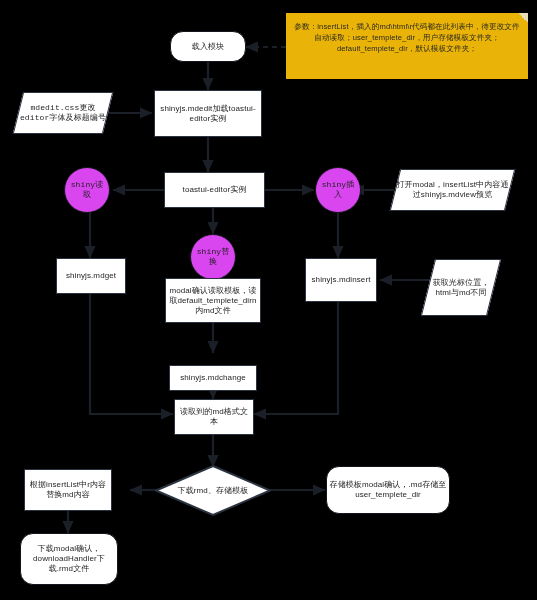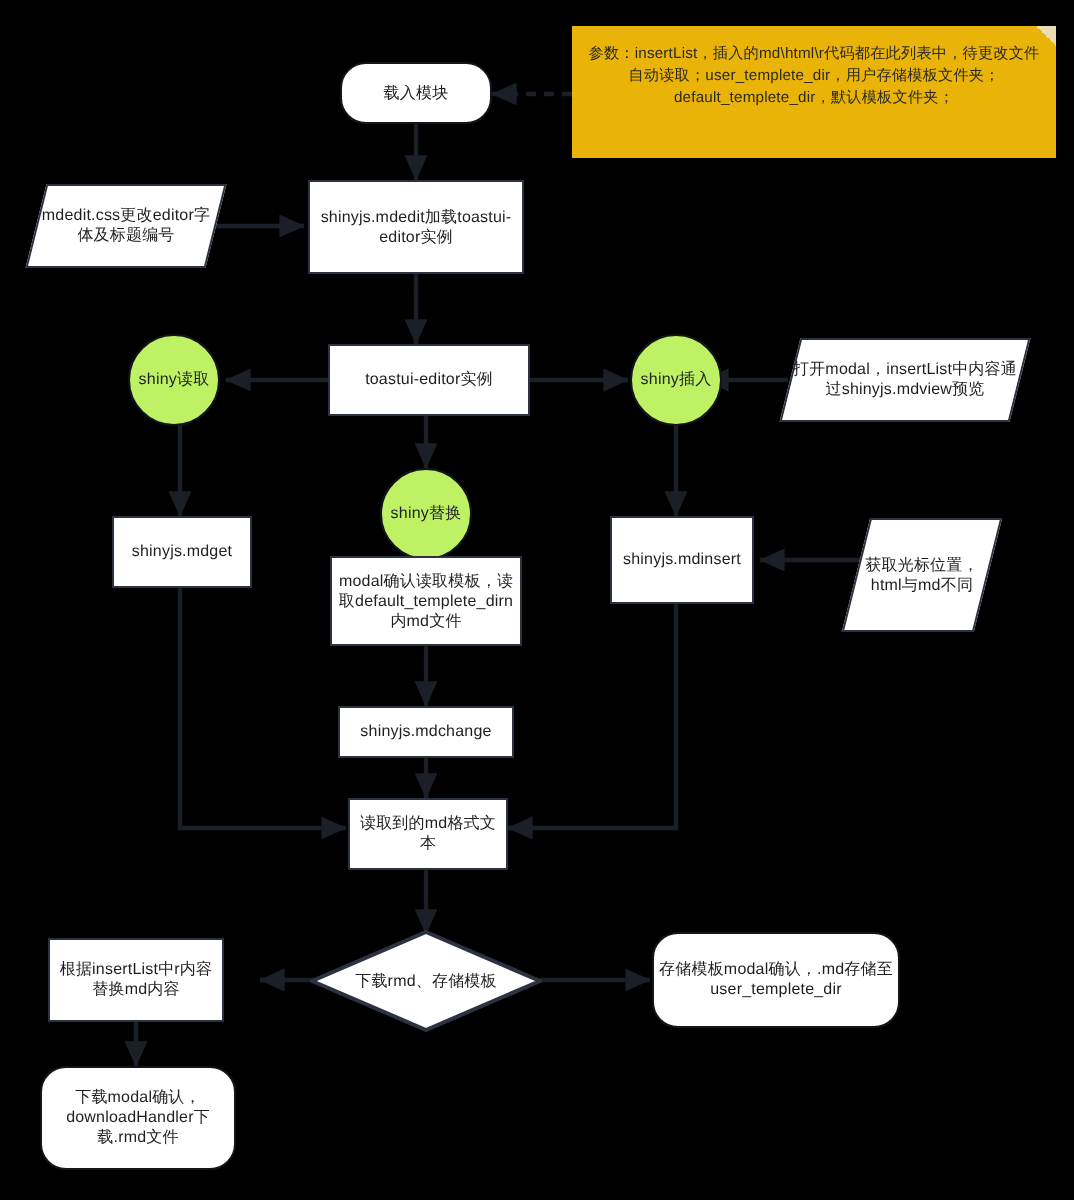--- a/index.html
+++ b/index.html
@@ -19,21 +19,21 @@
     color:#1f1f1f;
     font-size:8px;
     line-height:10px;
     letter-spacing:.1px;
     padding:2px;
     z-index:2;
   }
   .rect{background:#ffffff;border:1.3px solid #2b3240;}
   .rect-pink{background:#ffffff;border:1.3px solid #2b3240;}
   .round{background:#ffffff;border:1.6px solid #12151b;border-radius:13px;}
-  .circle{background:#bef264;border:1.6px solid #12151b;border-radius:50%;}
+  .circle{background:#d946ef;border:1.6px solid #12151b;border-radius:50%;font-family:Liberation Mono, monospace;}
   .note{
     background:#eab308;border:none;
     text-align:center;color:#2a2a22;
     font-size:7.6px;line-height:11px;
     padding:8px 6px 6px 6px;
     align-items:flex-start;
   }
   .note .fold{
     position:absolute;right:0;top:0;width:10px;height:10px;
     background:linear-gradient(225deg,#e8ddb4 50%,transparent 50%);
@@ -114,21 +114,21 @@
 
   <div class="node note" style="left:286px;top:13px;width:242px;height:66px;">
     <div class="fold"></div>
     <div class="label">参数：insertList，插入的md\html\r代码都在此列表中，待更改文件自动读取；user_templete_dir，用户存储模板文件夹；default_templete_dir，默认模板文件夹；</div>
   </div>
 
   <div class="node round" style="left:170px;top:31px;width:76px;height:31px;">
     <div class="label">载入模块</div>
   </div>
 
-  <div class="node para" style="left:18px;top:92px;width:90px;height:42px;">
+  <div class="node para" style="left:18px;top:92px;width:90px;height:42px;font-family:Liberation Mono, monospace;">
     <div class="skew"></div>
     <div class="label">mdedit.css更改editor字体及标题编号</div>
   </div>
 
   <div class="node rect" style="left:154px;top:90px;width:108px;height:47px;">
     <div class="label">shinyjs.mdedit加载toastui-editor实例</div>
   </div>
 
   <div class="node rect-pink" style="left:164px;top:172px;width:101px;height:36px;">
     <div class="label">toastui-editor实例</div>
@@ -161,21 +161,21 @@
 
   <div class="node rect" style="left:305px;top:258px;width:72px;height:44px;">
     <div class="label">shinyjs.mdinsert</div>
   </div>
 
   <div class="node para" style="left:428px;top:259px;width:66px;height:57px;">
     <div class="skew"></div>
     <div class="label">获取光标位置，html与md不同</div>
   </div>
 
-  <div class="node rect" style="left:169px;top:353px;width:88px;height:26px;">
+  <div class="node rect" style="left:169px;top:365px;width:88px;height:26px;">
     <div class="label">shinyjs.mdchange</div>
   </div>
 
   <div class="node rect" style="left:174px;top:399px;width:80px;height:36px;">
     <div class="label">读取到的md格式文本</div>
   </div>
 
   <div class="node diamond" style="left:155px;top:465px;width:116px;height:51px;">
     <svg class="dshape" viewBox="0 0 116 51" preserveAspectRatio="none">
       <polygon points="58,1 115,25.5 58,50 1,25.5" fill="#ffffff" stroke="#2b3240" stroke-width="2"></polygon>

